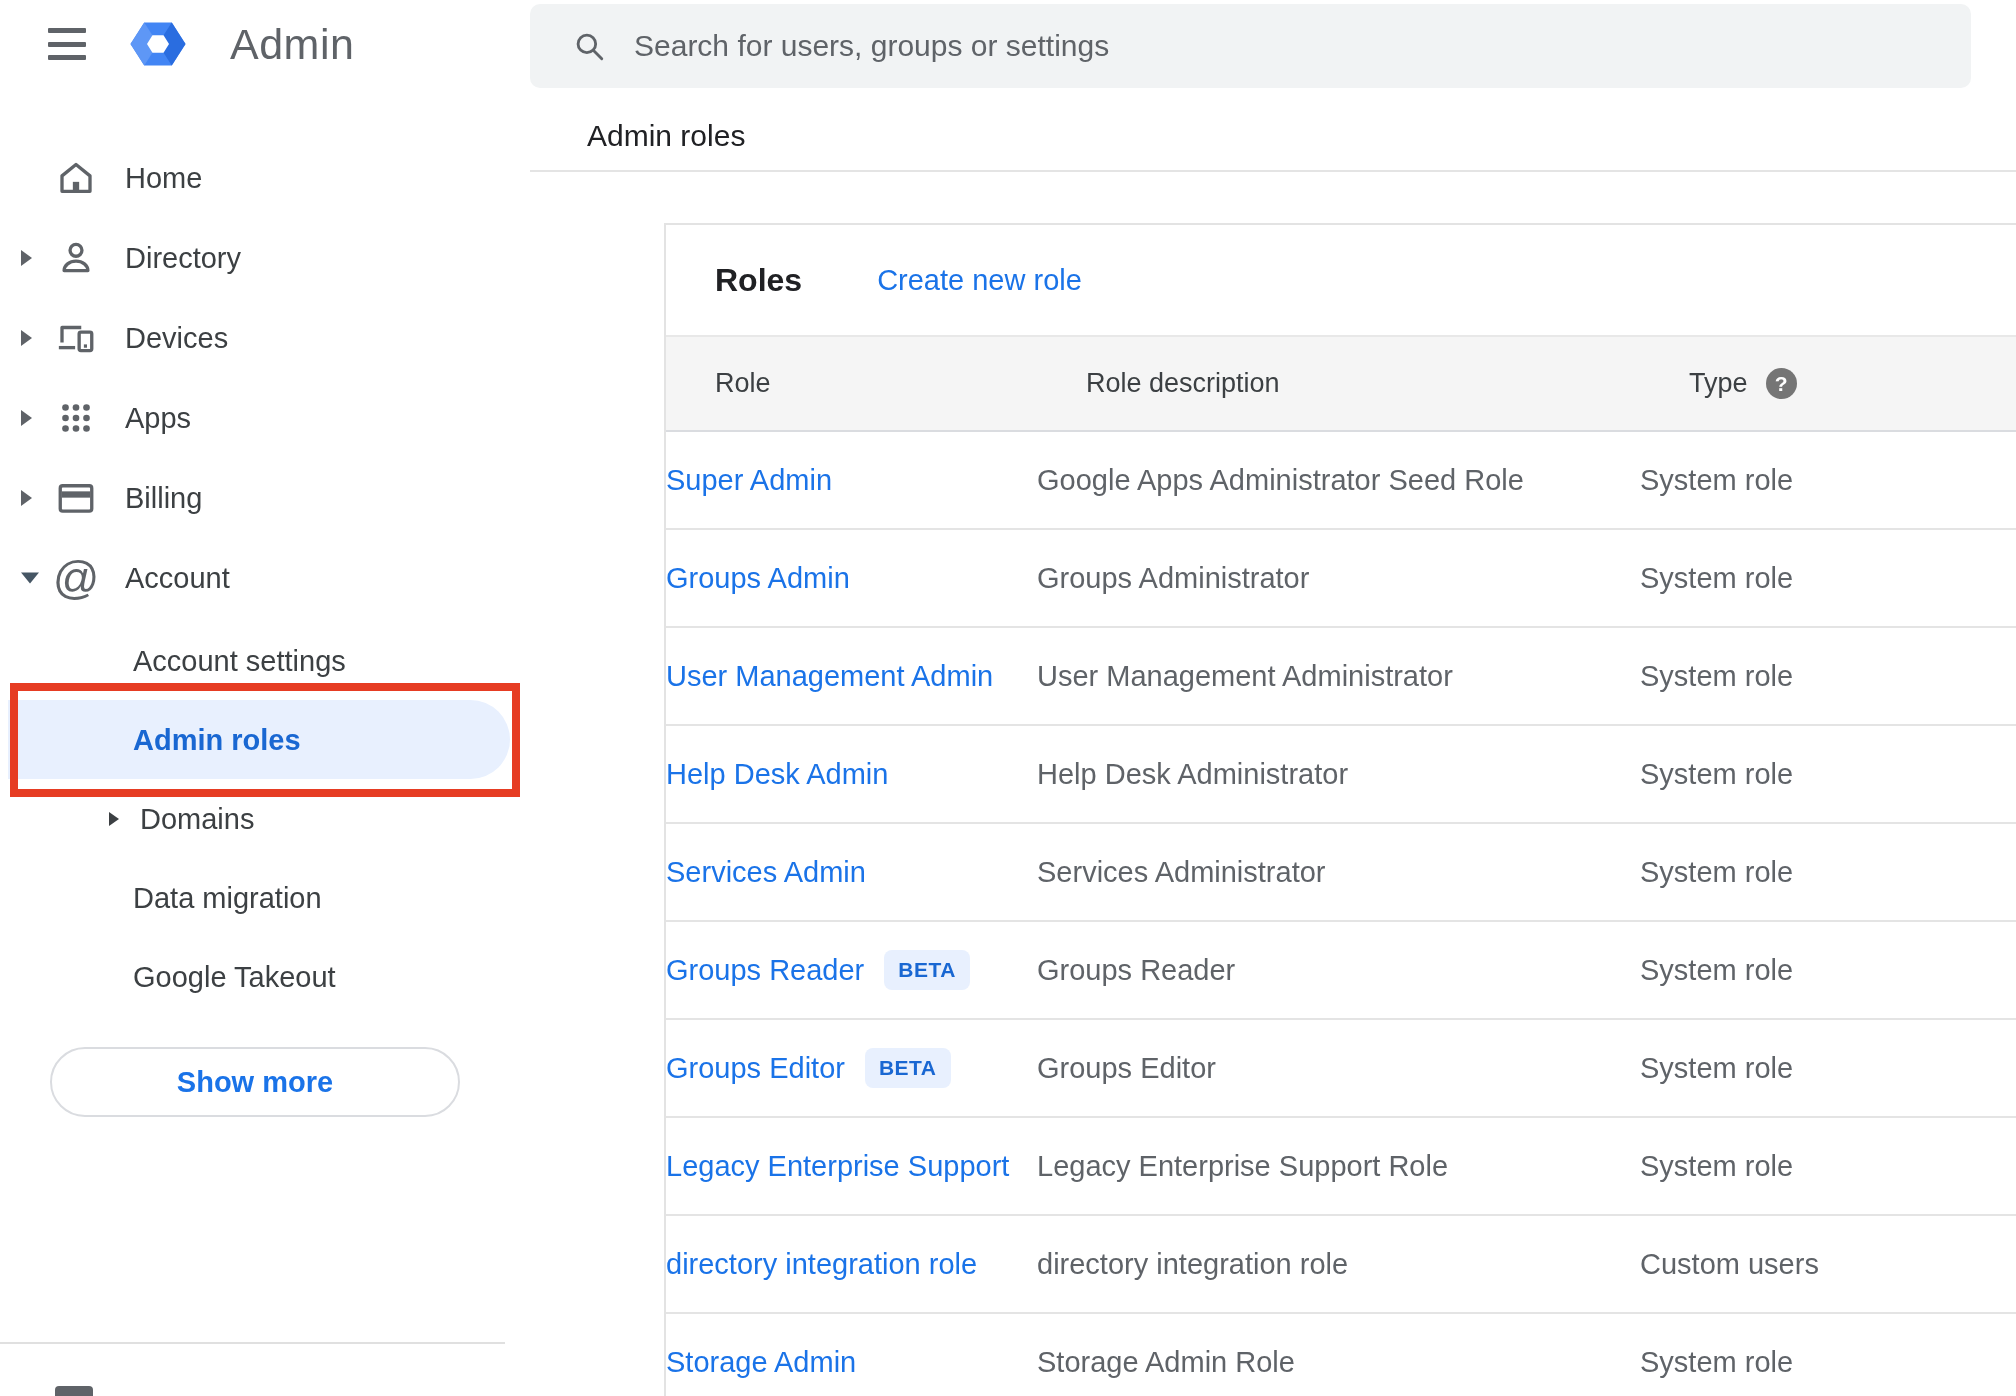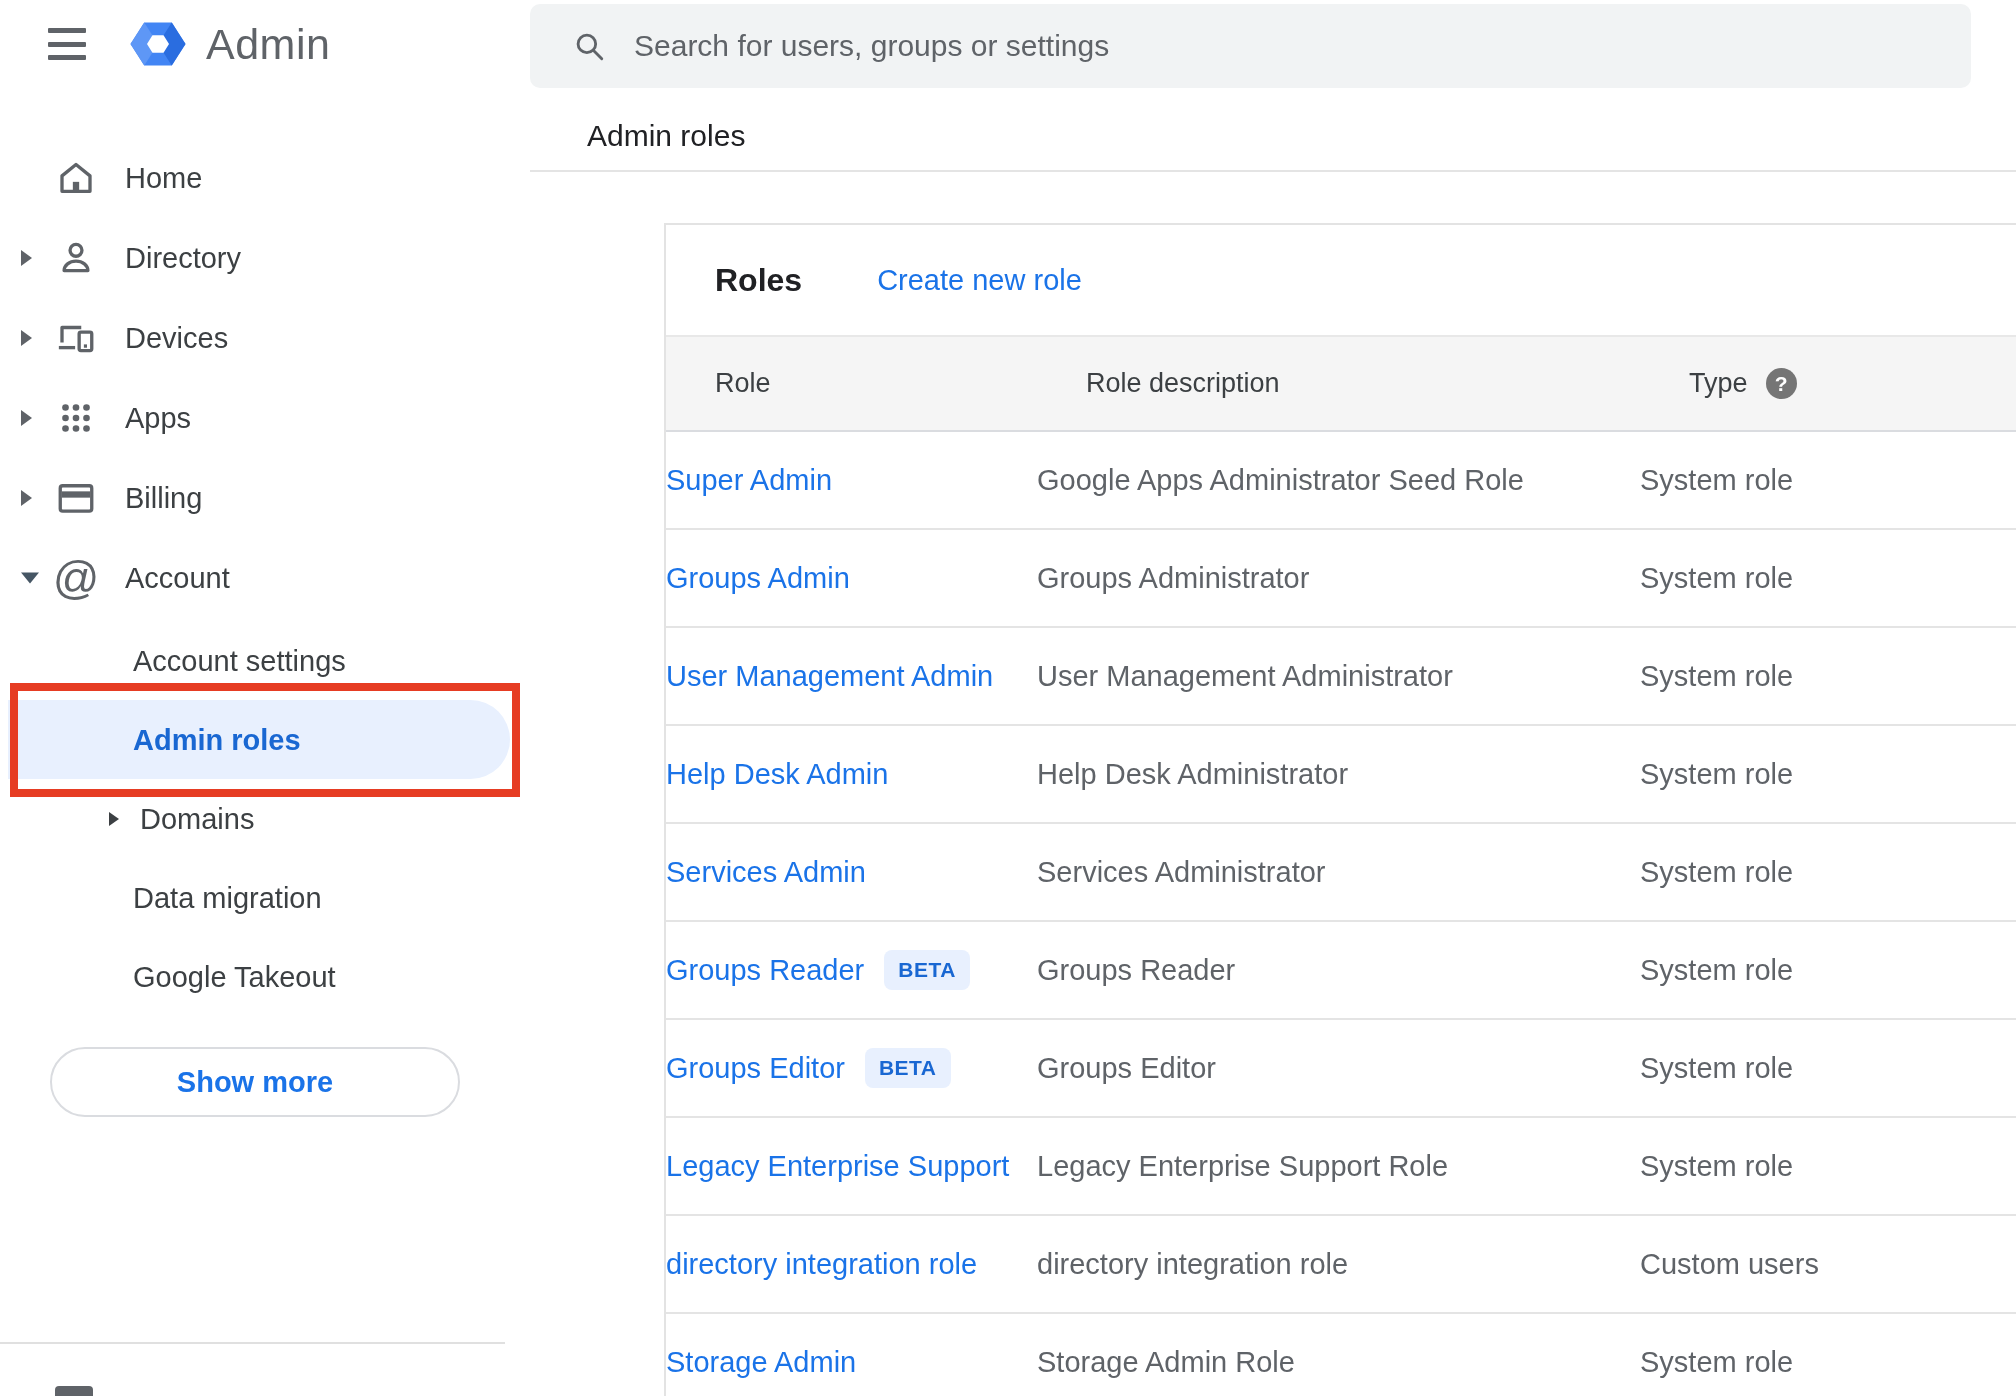--- a/index.html
+++ b/index.html
@@ -14,21 +14,21 @@
   .screen { position:absolute; inset:0; width:2016px; height:1396px; overflow:hidden; }
 
   
   .hamburger {
     position:absolute; left:45px; top:24px; width:48px; height:40px;
     background:none; border:none; cursor:pointer;
     display:flex; flex-direction:column; justify-content:space-between; padding:4px 3px;
   }
   .hamburger span { display:block; width:38px; height:5px; background:#5f6368; border-radius:1px; }
 
-  .logo { position:absolute; left:128px; top:14px; display:flex; align-items:center; }
+  .logo { position:absolute; left:128px; top:14px; display:flex; align-items:center;gap:24px; }
   .logo svg { width:60px; height:60px; }
   .logo .logo-text { margin-left:18px; font-size:43px; color:#5f6368; letter-spacing:0.5px; }
 
   .searchbar {
     position:absolute; left:530px; top:4px; width:1441px; height:84px;
     background:#f1f3f4; border-radius:10px;
     display:flex; align-items:center;
   }
   .searchbar .search-icon { margin-left:42px; flex:0 0 auto; display:flex; }
   .searchbar input {

